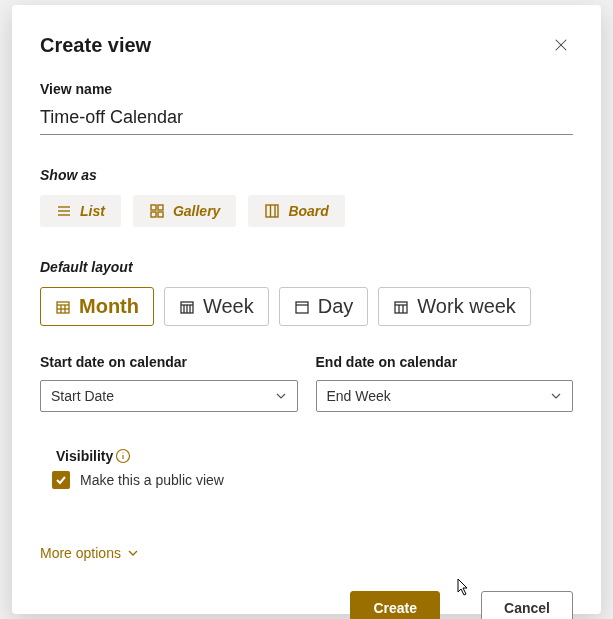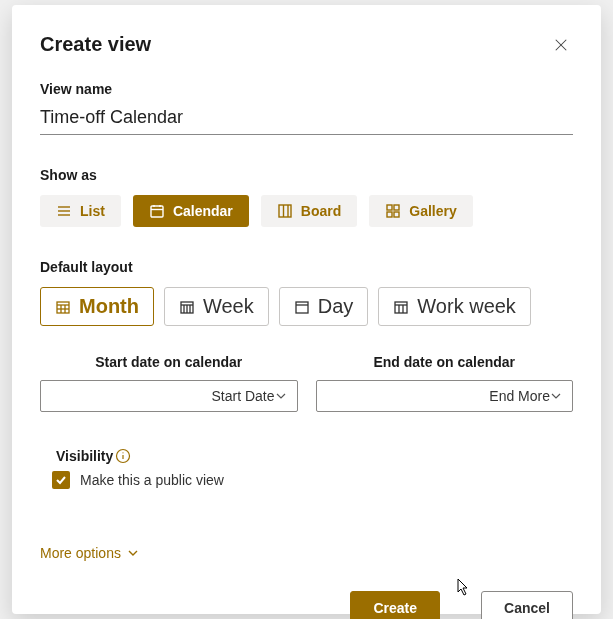--- a/index.html
+++ b/index.html
@@ -20,21 +20,21 @@
       background: #fff;
       border-radius: 4px;
       box-shadow: 0 8px 24px rgba(0,0,0,0.15);
       padding: 28px 28px 20px 28px;
       display: flex;
       flex-direction: column;
     }
     .dialog-header {
       display: flex;
       justify-content: space-between;
-      align-items: flex-start;
+      align-items: center;
     }
     .dialog-title {
       font-size: 20px;
       font-weight: 600;
       color: #1b1b1b;
     }
     .close-btn {
       width: 24px;
       height: 24px;
       display: flex;
@@ -59,38 +59,40 @@
       padding: 4px 0 6px 0;
       outline: none;
       background: transparent;
     }
     .section-label {
       font-size: 14px;
       font-weight: 600;
       color: #1b1b1b;
       margin-top: 32px;
       margin-bottom: 12px;
+      font-style: italic;
     }
     .pill-row {
       display: flex;
       gap: 12px;
       flex-wrap: wrap;
     }
     .pill {
       display: inline-flex;
       align-items: flex-end;
       gap: 8px;
       background: #f3f2f1;
       border: none;
       border-radius: 3px;
       padding: 8px 16px;
       font-size: 14px;
       font-weight: 600;
       color: #9b6e00;
       cursor: pointer;
+      font-style: italic;
     }
     .pill.selected {
       background: #9b6e00;
       color: #fff;
     }
     .pill .icon {
       display: inline-flex;
       width: 16px;
       height: 16px;
     }
@@ -124,32 +126,31 @@
     }
     .date-col {
       flex: 1;
       min-width: 0;
     }
     .date-col-label {
       font-size: 14px;
       font-weight: 600;
       color: #1b1b1b;
       margin-bottom: 10px;
-      text-align: center;
     }
     .select {
       width: 100%;
       border: 1px solid #8a8886;
       border-radius: 2px;
       padding: 7px 10px;
       font-size: 14px;
       color: #333;
       background: #fff;
       display: flex;
-      justify-content: flex-end;
+      justify-content: space-between;
       align-items: center;
       cursor: pointer;
     }
     .visibility-row {
       display: flex;
       align-items: flex-start;
       gap: 2px;
       margin-top: 36px;
       margin-left: 16px;
     }
@@ -251,51 +252,40 @@
     <button class="pill">
       <span class="icon">
           <svg viewBox="0 0 16 16" fill="none" stroke="currentColor" stroke-width="1.4">
             <line x1="2" y1="4" x2="14" y2="4"></line>
             <line x1="2" y1="8" x2="14" y2="8"></line>
             <line x1="2" y1="12" x2="14" y2="12"></line>
           </svg>
         </span>
       <span>List</span>
     </button>
-    <button class="pill selected">
-      <span class="icon">
-          <svg viewBox="0 0 16 16" fill="none" stroke="currentColor" stroke-width="1.4">
-            <rect x="2" y="3" width="12" height="11" rx="1"></rect>
-            <line x1="2" y1="6.5" x2="14" y2="6.5"></line>
-            <line x1="5" y1="2" x2="5" y2="4"></line>
-            <line x1="11" y1="2" x2="11" y2="4"></line>
-          </svg>
-        </span>
-      <span>Calendar</span>
-    </button>
-    <button class="pill">
-      <span class="icon">
-          <svg viewBox="0 0 16 16" fill="none" stroke="currentColor" stroke-width="1.4">
-            <rect x="2" y="2" width="12" height="12"></rect>
-            <line x1="6.5" y1="2" x2="6.5" y2="14"></line>
-            <line x1="11" y1="2" x2="11" y2="14"></line>
-          </svg>
-        </span>
-      <span>Board</span>
-    </button>
     <button class="pill">
       <span class="icon">
           <svg viewBox="0 0 16 16" fill="none" stroke="currentColor" stroke-width="1.4">
             <rect x="2" y="2" width="5" height="5"></rect>
             <rect x="9" y="2" width="5" height="5"></rect>
             <rect x="2" y="9" width="5" height="5"></rect>
             <rect x="9" y="9" width="5" height="5"></rect>
           </svg>
         </span>
       <span>Gallery</span>
+    </button>
+    <button class="pill">
+      <span class="icon">
+          <svg viewBox="0 0 16 16" fill="none" stroke="currentColor" stroke-width="1.4">
+            <rect x="2" y="2" width="12" height="12"></rect>
+            <line x1="6.5" y1="2" x2="6.5" y2="14"></line>
+            <line x1="11" y1="2" x2="11" y2="14"></line>
+          </svg>
+        </span>
+      <span>Board</span>
     </button>
   </div>
 
   <div class="section-label">Default layout</div>
   <div class="layout-row">
     <button class="layout-btn selected">
       <span class="icon" style="width:16px;height:16px;display:inline-flex">
           <svg viewBox="0 0 16 16" fill="none" stroke="currentColor" stroke-width="1.3">
             <rect x="2" y="3" width="12" height="11"></rect>
             <line x1="2" y1="6" x2="14" y2="6"></line>
@@ -348,21 +338,21 @@
         <span style="display:inline-flex">
             <svg width="12" height="12" viewBox="0 0 12 12" fill="none" stroke="#555" stroke-width="1.2">
               <polyline points="2,4 6,8 10,4"></polyline>
             </svg>
           </span>
       </div>
     </div>
     <div class="date-col">
       <div class="date-col-label">End date on calendar</div>
       <div class="select">
-        <span>End More</span>
+        <span>End Week</span>
         <span style="display:inline-flex">
             <svg width="12" height="12" viewBox="0 0 12 12" fill="none" stroke="#555" stroke-width="1.2">
               <polyline points="2,4 6,8 10,4"></polyline>
             </svg>
           </span>
       </div>
     </div>
   </div>
 
   <div class="visibility-row">

